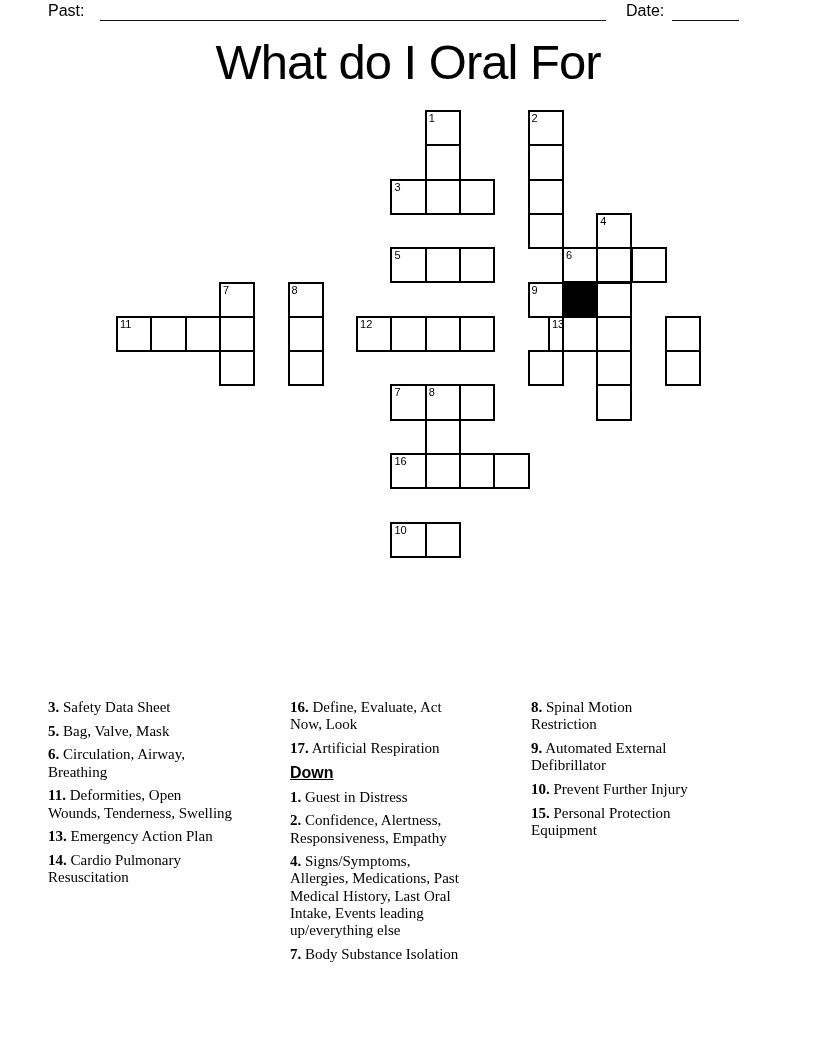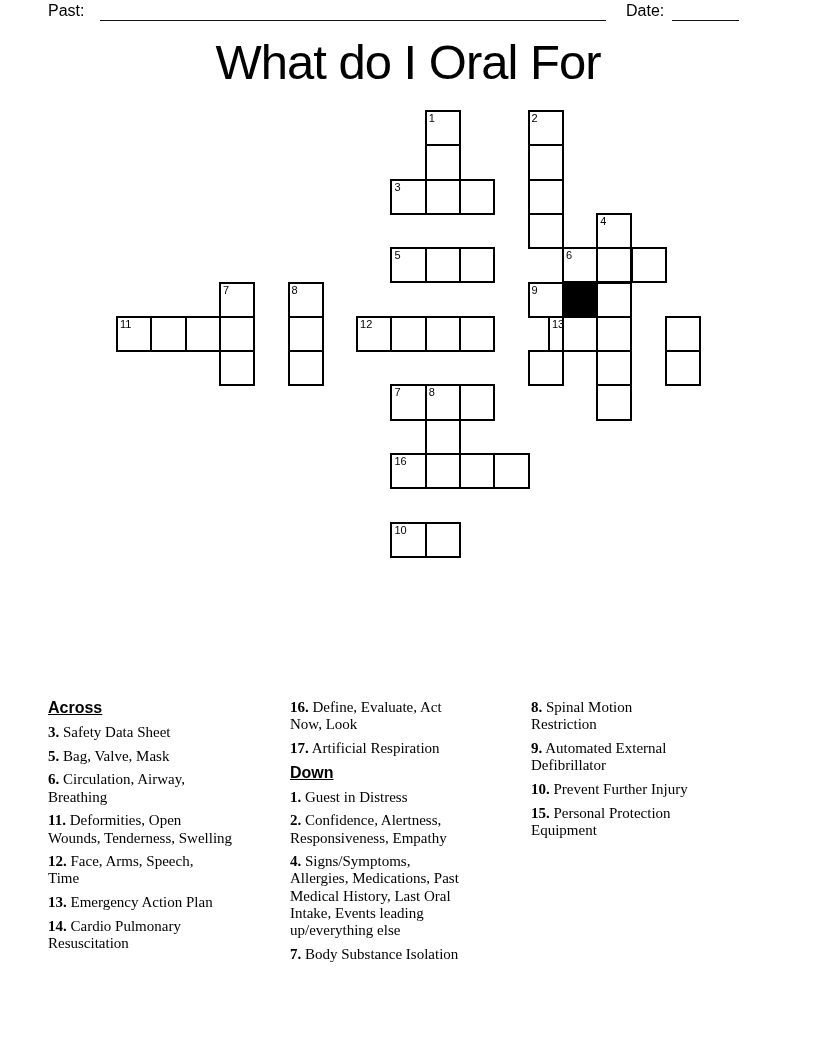--- a/index.html
+++ b/index.html
@@ -147,29 +147,26 @@
     <div class="cell" style="left: 424.7px; top: 453px;"></div>
     <div class="cell" style="left: 459px; top: 453px;"></div>
     <div class="cell" style="left: 493.3px; top: 453px;"></div>
     <div class="cell" style="left: 390.4px; top: 521.6px;">
       <span class="cellnum">10</span>
     </div>
     <div class="cell" style="left: 424.7px; top: 521.6px;"></div>
   </div>
 
 <div class="clue-col clue-col-1">
-    <div class="clue-heading">Across</div>
     <p class="clue"><b>3.</b> Safety Data Sheet</p>
     <p class="clue"><b>5.</b> Bag, Valve, Mask</p>
     <p class="clue"><b>6.</b> Circulation, Airway,
 Breathing</p>
     <p class="clue"><b>11.</b> Deformities, Open
 Wounds, Tenderness, Swelling</p>
-    <p class="clue"><b>12.</b> Face, Arms, Speech,
-Time</p>
     <p class="clue"><b>13.</b> Emergency Action Plan</p>
     <p class="clue"><b>14.</b> Cardio Pulmonary
 Resuscitation</p>
   </div>
 <div class="clue-col clue-col-2">
     <p class="clue"><b>16.</b> Define, Evaluate, Act
 Now, Look</p>
     <p class="clue"><b>17.</b> Artificial Respiration</p>
     <div class="clue-heading">Down</div>
     <p class="clue"><b>1.</b> Guest in Distress</p>

